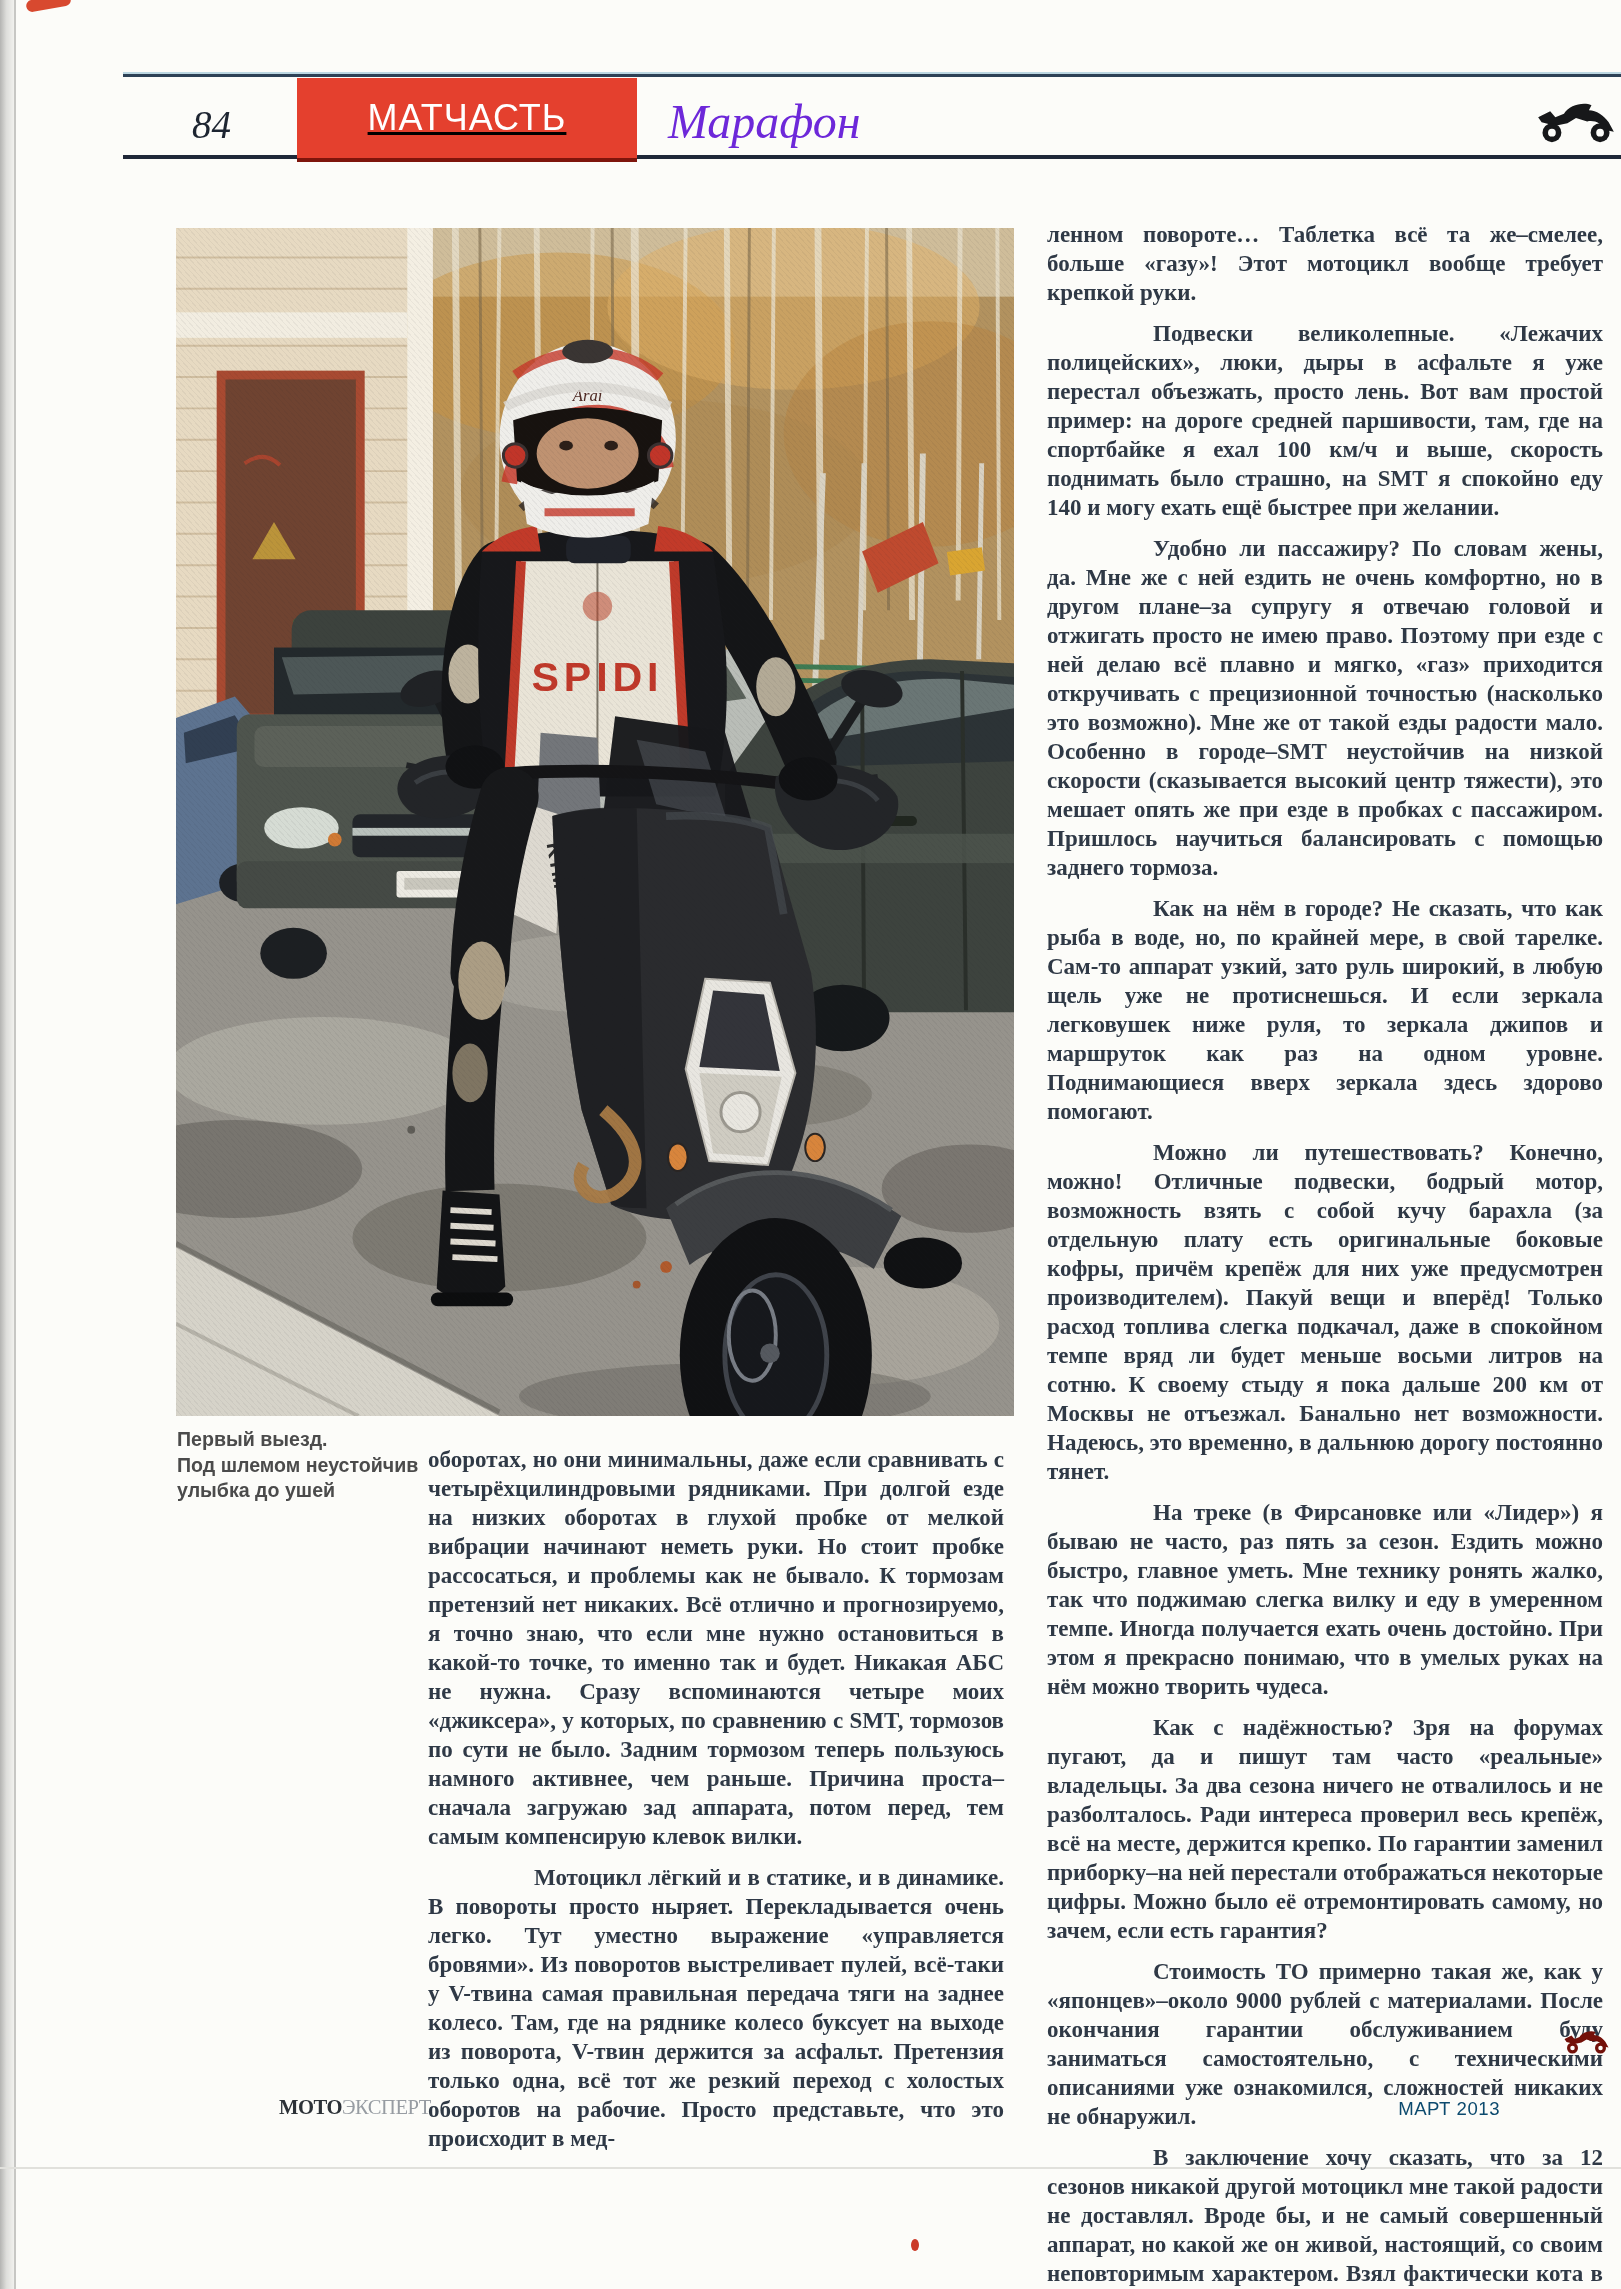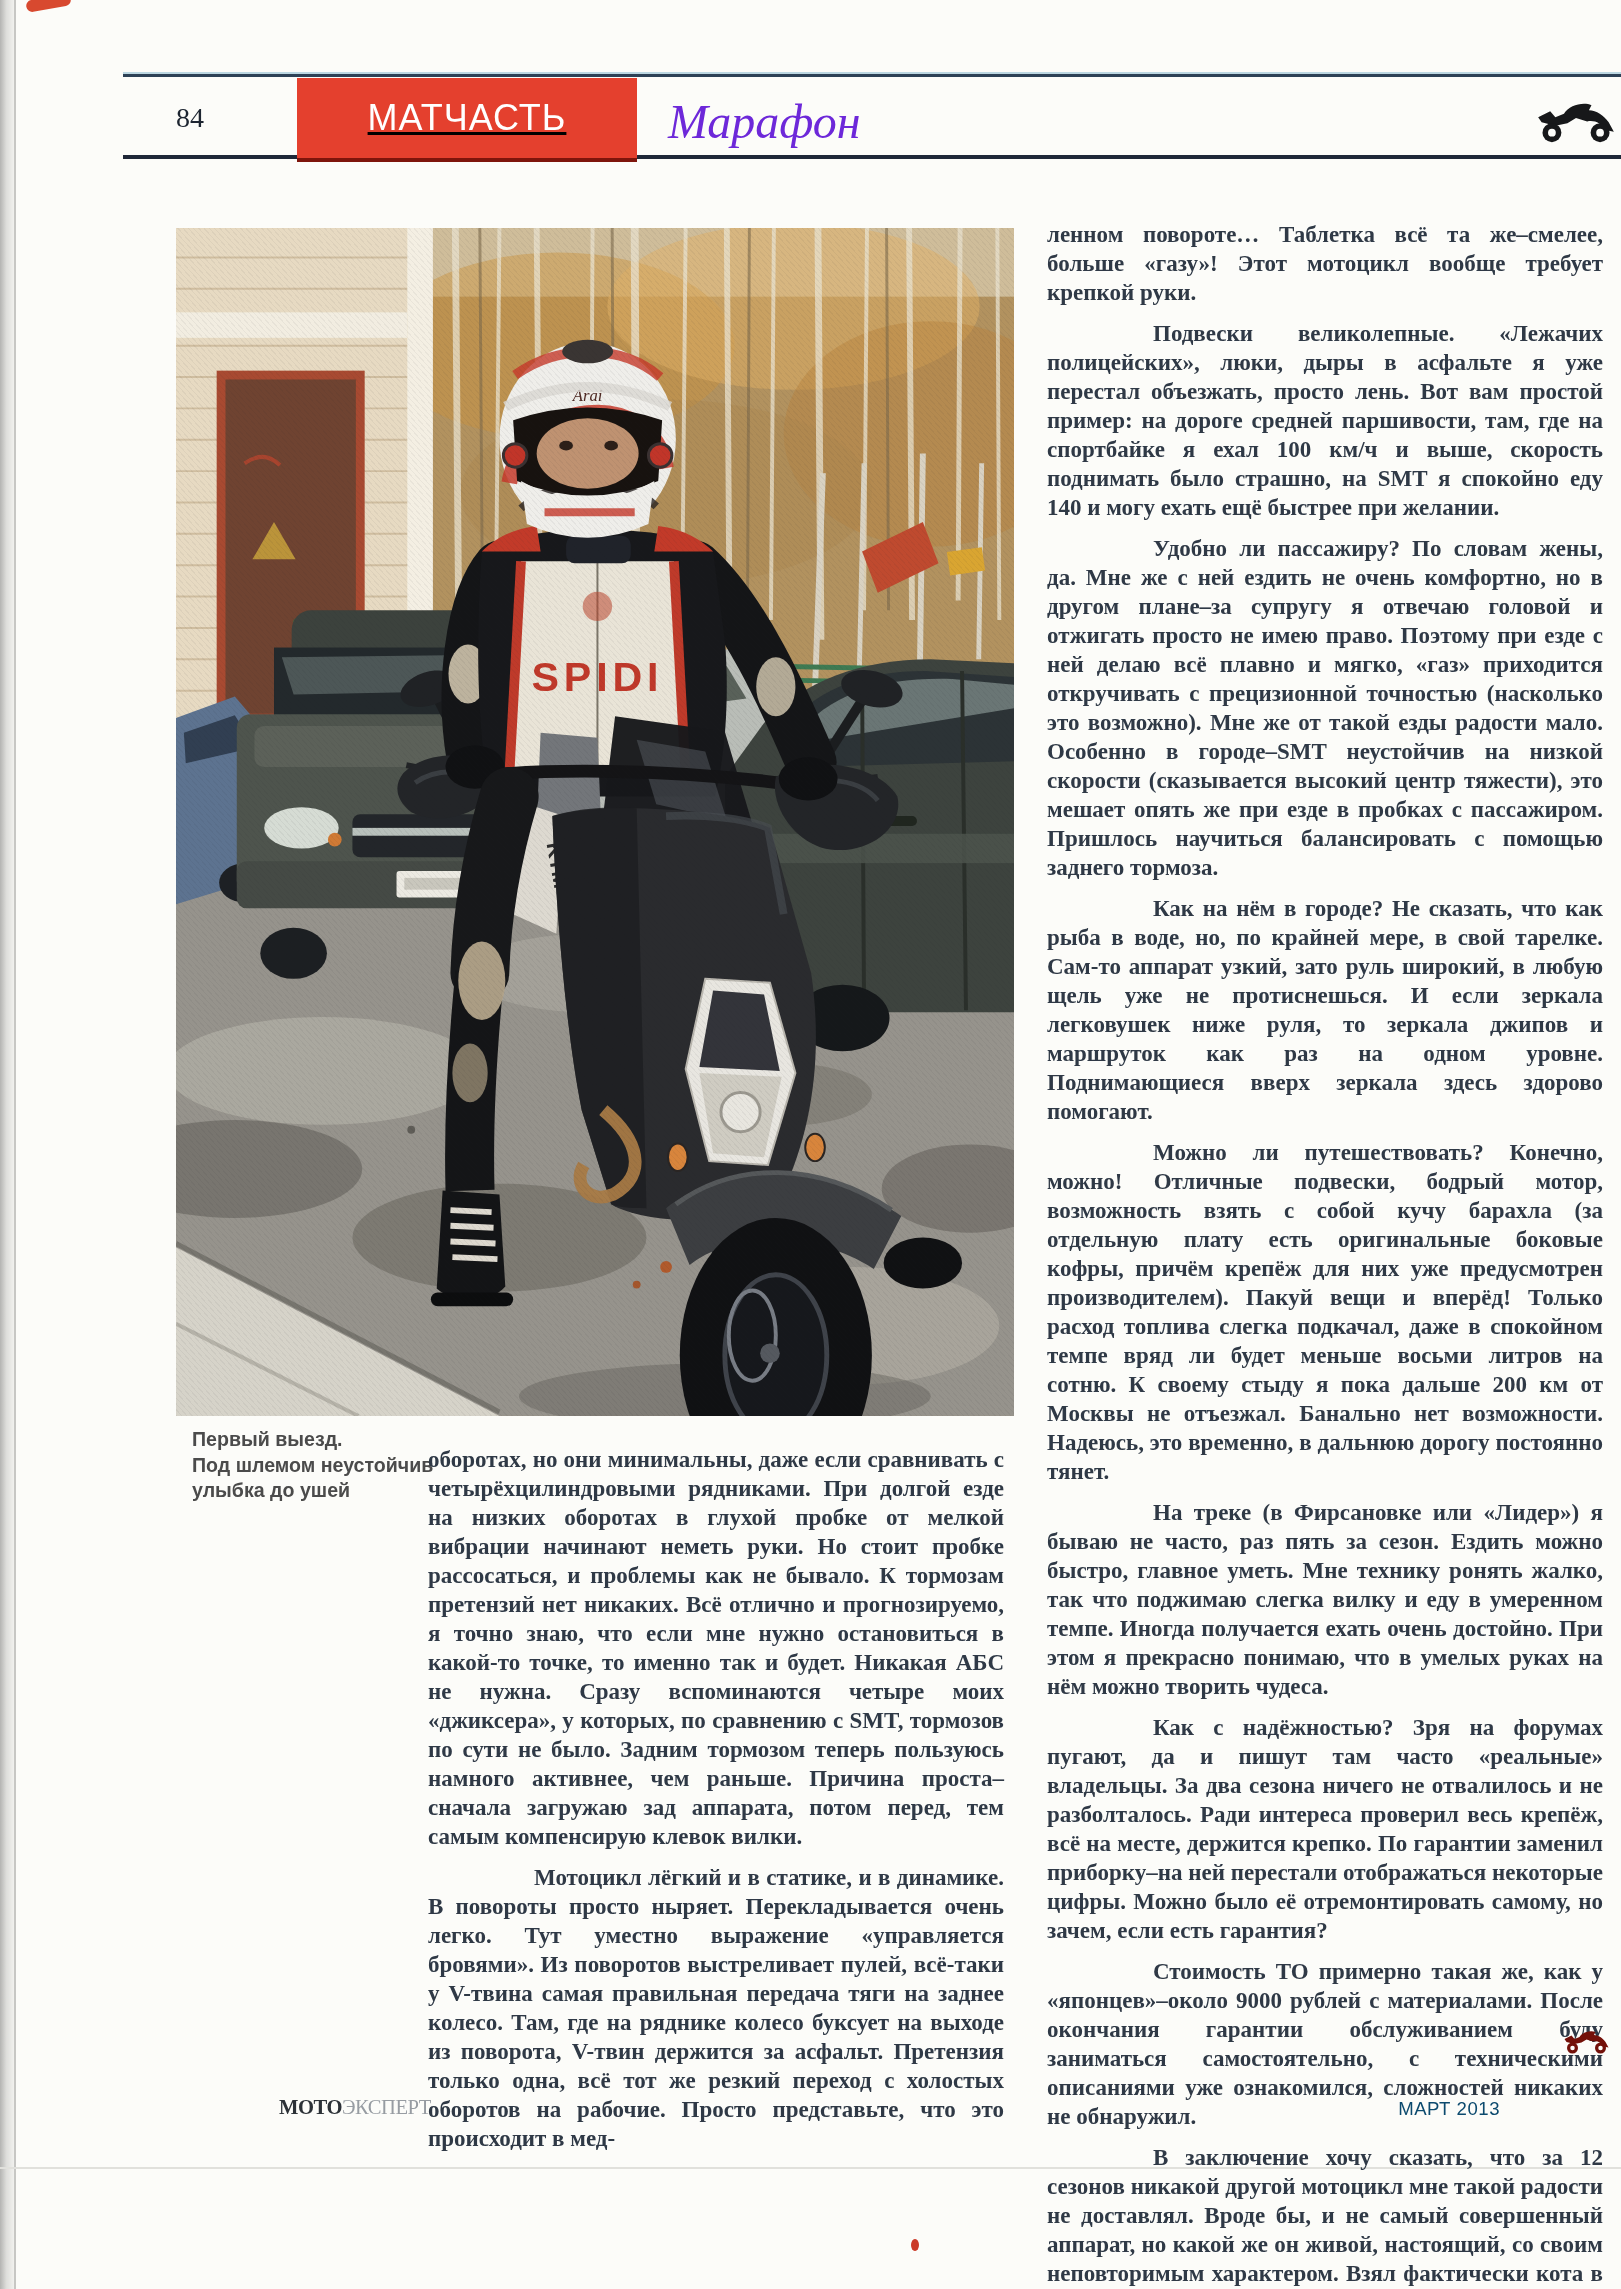--- a/index.html
+++ b/index.html
@@ -10,31 +10,31 @@
              background:linear-gradient(90deg,#b4b4b2,#dededb 40%,#f6f6f3);}
   .scan-left-line{position:absolute;left:13.7px;top:0;width:2px;height:2290px;background:#c7c7c4;}
   .scan-red-streak{position:absolute;left:25.5px;top:-2.9px;width:45px;height:11.8px;background:#d8492f;
                    border-radius:5.9px;transform:rotate(-10deg);}
   .scan-bottom-line{position:absolute;left:0;top:2167px;width:1621px;height:2px;background:#e1e1dc;}
   .red-dot{position:absolute;left:911px;top:2239px;width:7.8px;height:11.8px;border-radius:50%;background:#cb3a28;}
   
   .rule-top{position:absolute;left:123px;top:74px;width:1499px;height:2.9px;background:#2d4156;
             box-shadow:0 -2px 0 #bcd7e2;}
   .rule-bottom{position:absolute;left:123px;top:155px;width:1499px;height:3.9px;background:#1f2838;}
-  .page-num{position:absolute;left:176px;top:102px;font-size:28px;color:#1d2531;}
+  .page-num{position:absolute;left:192px;top:102px;font-size:39px;color:#1d2531;font-style:italic;}
   .rubric-box{position:absolute;left:297px;top:78px;width:340px;height:80px;background:#e4402e;
               border-bottom:4.9px solid #7e150c;display:flex;align-items:center;justify-content:center;text-decoration:underline;}
   .rubric-box span{font-family:"Liberation Sans",sans-serif;font-size:36px;color:#ffffff;letter-spacing:1px;}
   .section-title{position:absolute;left:668px;top:94px;font-style:italic;font-size:48px;color:#6d28d9;}
   .moto-icon-top{position:absolute;left:1533px;top:96px;}
   
   .photo{position:absolute;left:176px;top:228px;width:838px;height:1188px;overflow:hidden;background:#b79a70;}
   .photo::after{content:"";position:absolute;inset:0;
      background:repeating-linear-gradient(48deg,rgba(30,30,40,.05) 0 1px,transparent 1px 3.9px);}
-  .photo-caption{position:absolute;left:192px;top:1427px;width:255px;
+  .photo-caption{position:absolute;left:177px;top:1427px;width:255px;
       font-family:"Liberation Sans",sans-serif;font-weight:bold;font-size:19.6px;line-height:25.5px;color:#4b4b4b;}
   
   .col{position:absolute;font-size:23px;line-height:29px;color:#2f3946;text-align:justify;}
   .col p{margin:12px;text-indent:106px;font-weight:bold;}
   .col p.no-indent{text-indent:0;}
   .col-middle{left:416px;top:1433px;width:600px;}
   .col-right{left:1035px;top:208px;width:580px;}
   .endmark{position:absolute;left:1558px;top:2027px;}
   
   .footer-brand{position:absolute;left:279px;top:2096px;font-family:Liberation Serif, serif;

